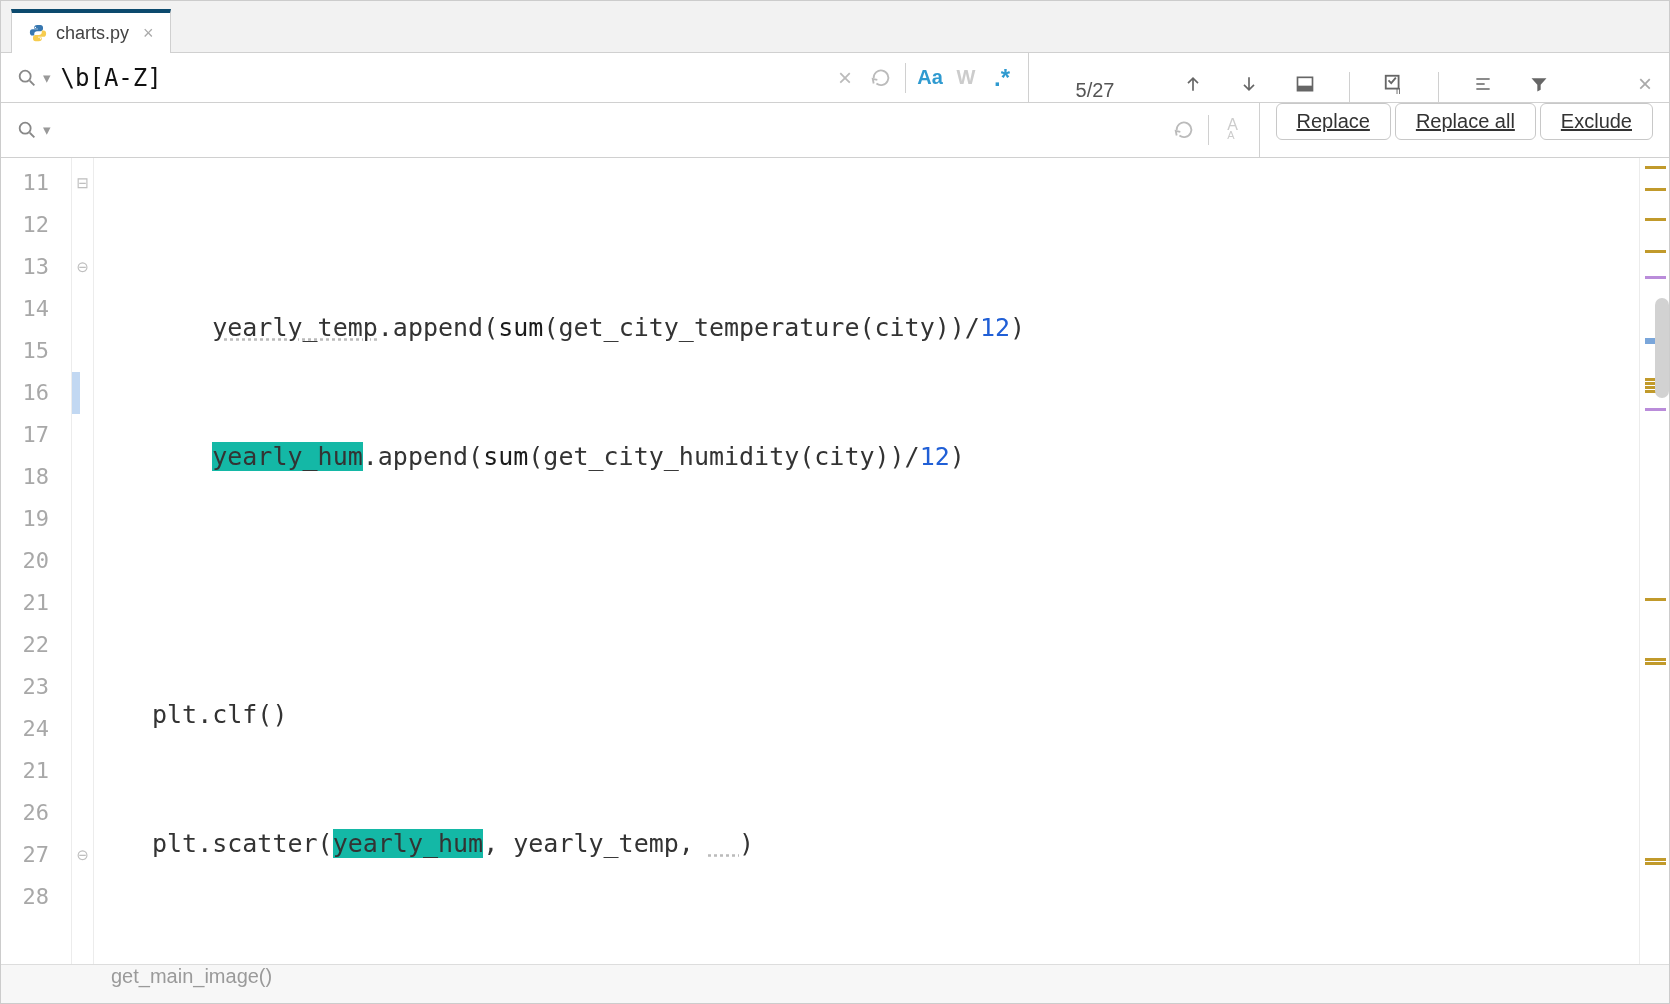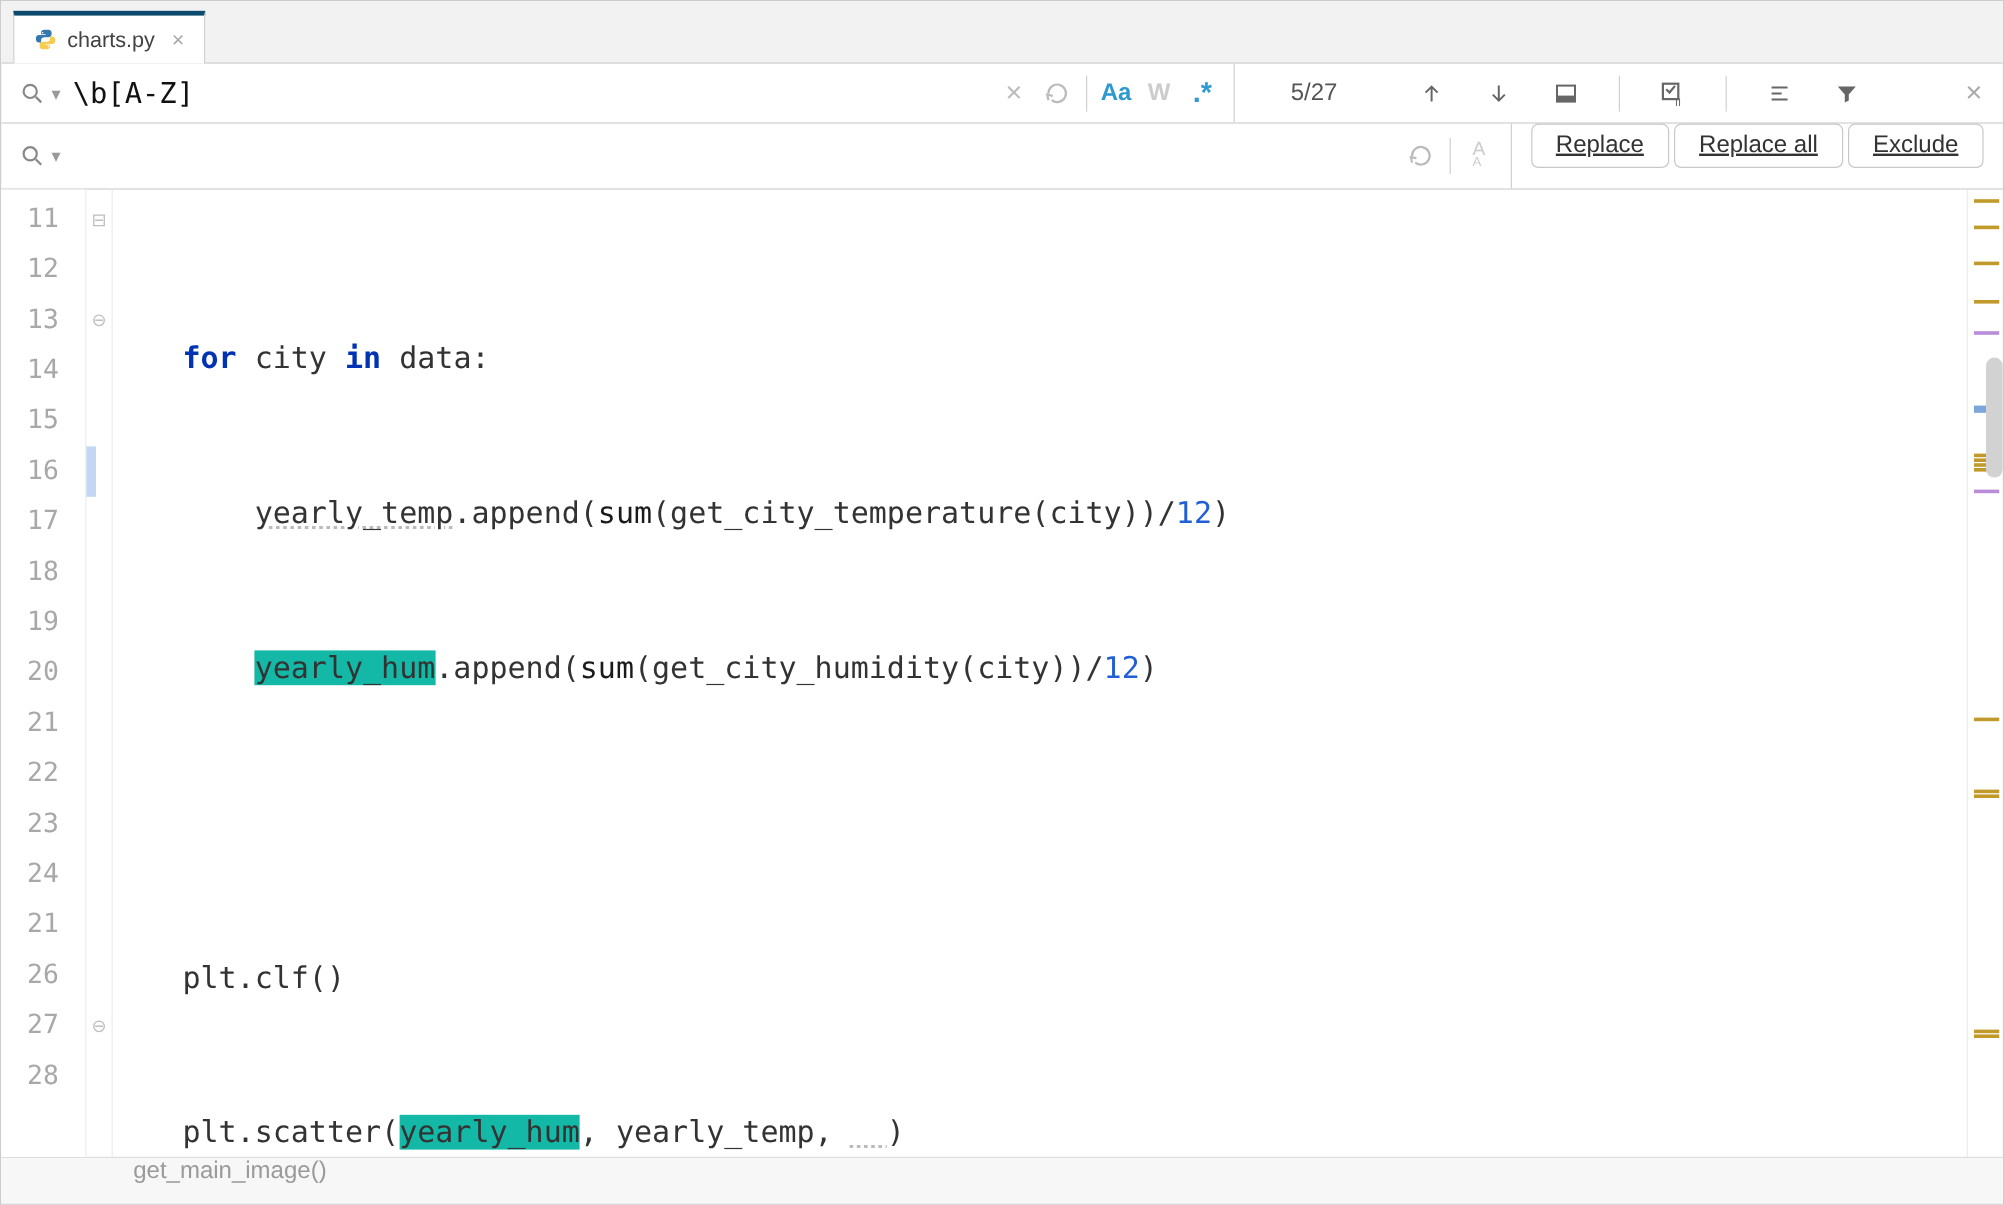--- a/index.html
+++ b/index.html
@@ -70,21 +70,21 @@
     display:inline-flex;
     align-items:center;
     justify-content:center;
     color:#0f766e;
     border-radius:4px;
     cursor:pointer;
   }
   .magnifier { margin-right:6px; color:#888; }
   .toolbar-right {
     display:flex;
-    align-items:center;
+    align-items:flex-end;
     height:100%;
     padding: 0 6px;
     gap: 20px;
   }
   .sep {
     width:1px; height:30px; background:#d0d0d0; margin: 0 6px;
   }
   .counter {
     width: 120px;
     text-align:center;
@@ -375,21 +375,20 @@
       <div class="fc"></div>
       <div class="fc"></div>
       <div class="fc"></div>
     <div class="fc">⊖</div>
     <div class="fc"></div>
   </div>
 
   <div class="code">
     <div class="current-marker" style="top:214px;left:-22px"></div>
     
-    <div class="codeline"><span class="kw">for</span> <span>city</span> <span class="kw">in</span> <span>data:</span></div>
     
     <div class="codeline">    <span class="wavy">yearly_temp</span><span>.append(</span><span class="call">sum</span><span>(get_city_temperature(city))/</span><span class="num">12</span><span>)</span></div>
     
     <div class="codeline">    <span class="faint">yearly_hum</span><span>.append(</span><span class="call">sum</span><span>(get_city_humidity(city))/</span><span class="num">12</span><span>)</span></div>
     
     <div class="codeline"></div>
     
     <div class="codeline"><span>plt.clf()</span></div>
     
     <div class="codeline"><span>plt.scatter(</span><span class="faint">yearly_hum</span><span>, yearly_temp, </span><span class="wavy">  </span><span>)</span></div>

